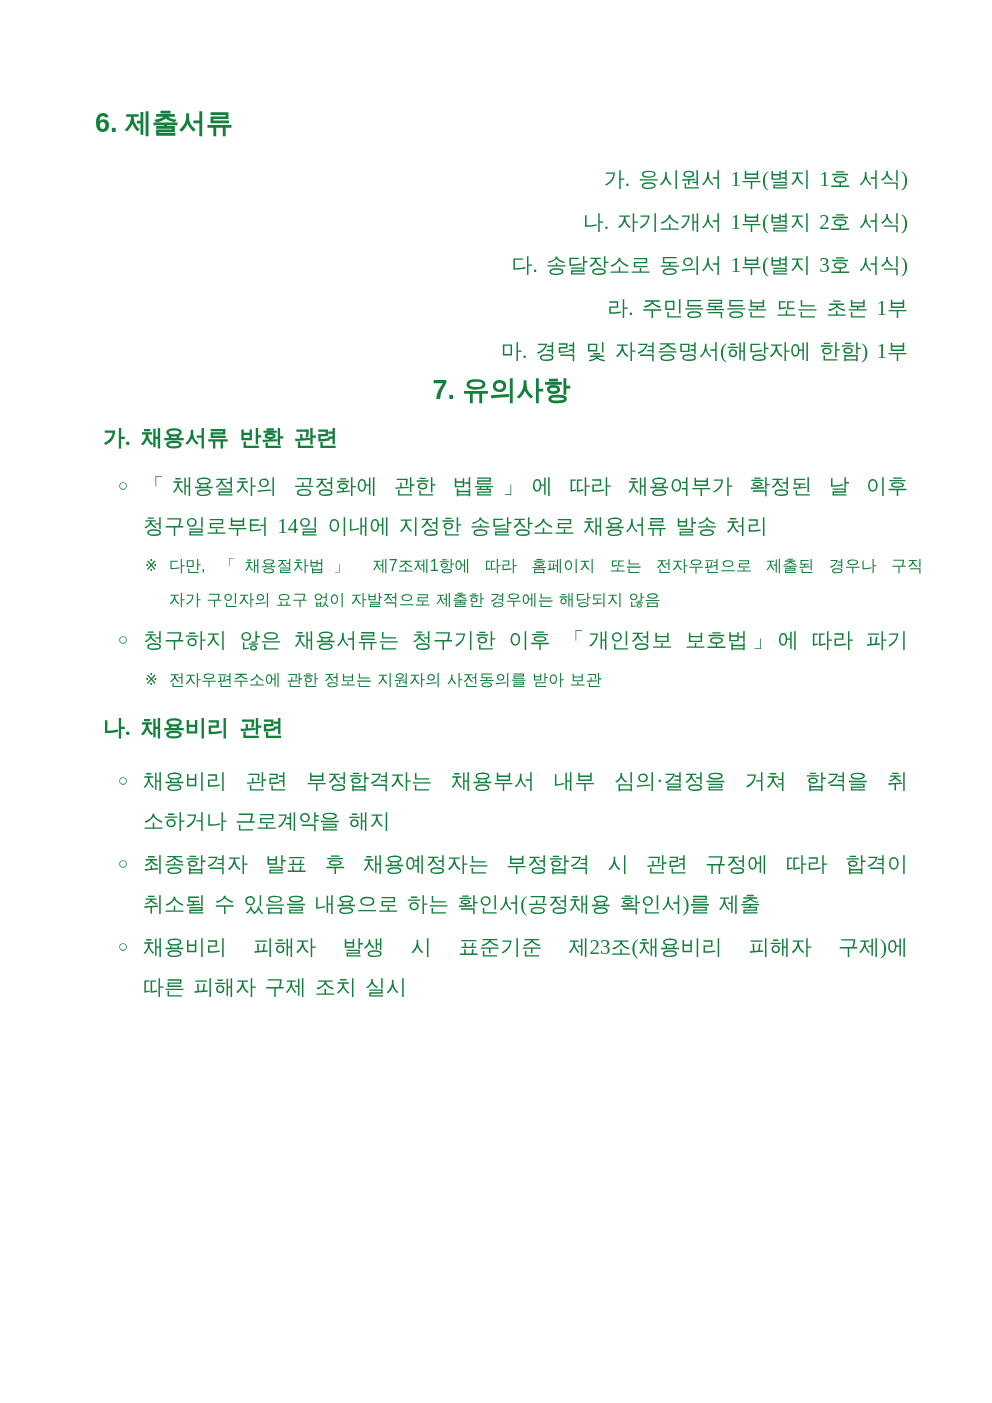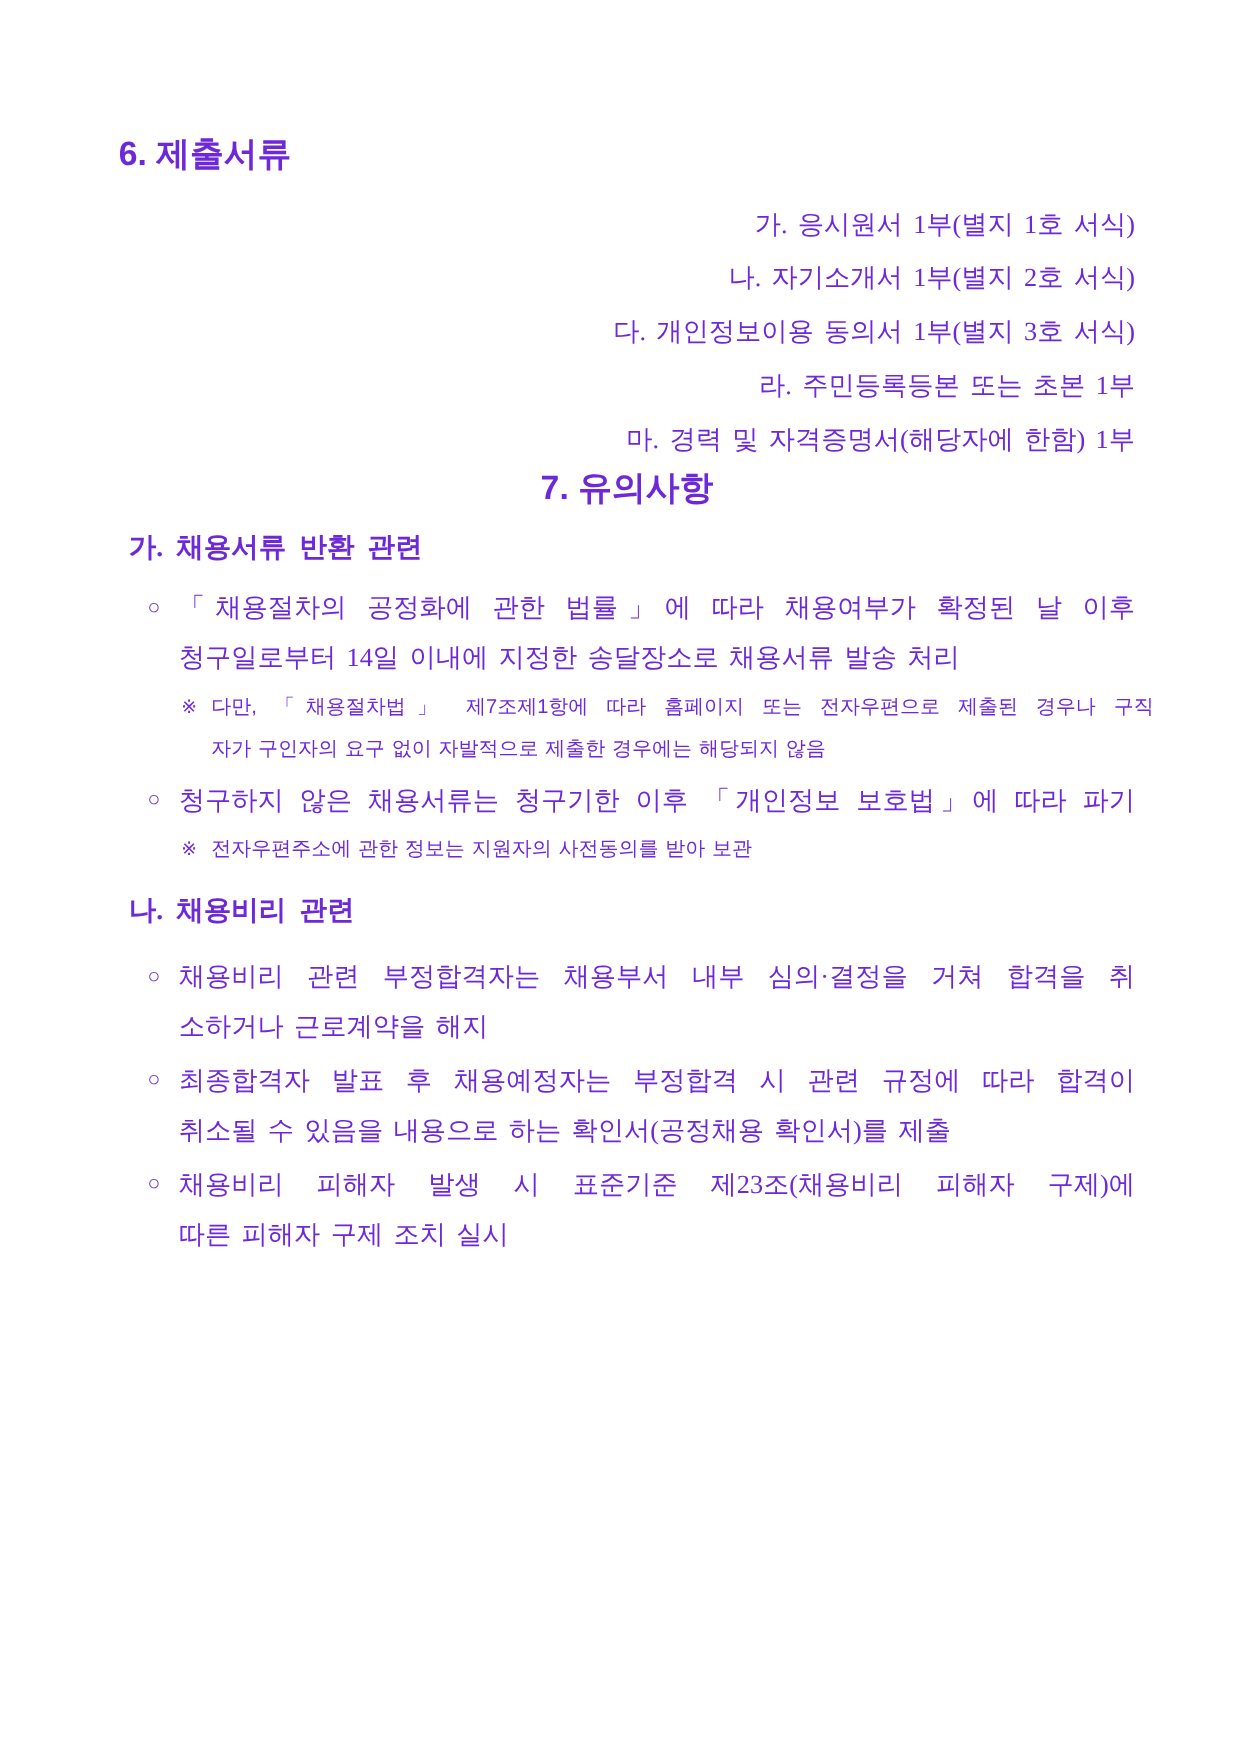--- a/index.html
+++ b/index.html
@@ -1,17 +1,17 @@
 <!DOCTYPE html>
 <html><head>
 <meta charset="utf-8">
 <style>
   html,body { margin:0; padding:0; background:#ffffff; }
   .page {
-    width:992px; height:1403px; background:#ffffff; color:#6d28d9;
+    width:992px; height:1403px; background:#ffffff; color:#15803d;
     position:relative; box-sizing:border-box;
     padding:106px 84px 0 95px;
     font-family:"Liberation Serif","DejaVu Serif",serif;
     overflow:hidden;
   }
   h2.sec {
     font-family:"Liberation Sans","DejaVu Sans",sans-serif;
     font-weight:800; font-size:27px; line-height:34px; margin:0;
   }
   .sec7 { margin-top:47px;text-align:center; }
@@ -57,21 +57,21 @@
 </head>
 <body>
 
 <div class="page">
 
   <section>
     <h2 class="sec">6. 제출서류</h2>
     <div class="doc-list">
       <div class="item">가. 응시원서 1부(별지 1호 서식)</div>
       <div class="item">나. 자기소개서 1부(별지 2호 서식)</div>
-      <div class="item">다. 개인정보이용 동의서 1부(별지 3호 서식)</div>
+      <div class="item">다. 송달장소로 동의서 1부(별지 3호 서식)</div>
       <div class="item">라. 주민등록등본 또는 초본 1부</div>
       <div class="item">마. 경력 및 자격증명서(해당자에 한함) 1부</div>
     </div>
   </section>
 
   <section>
     <h2 class="sec sec7">7. 유의사항</h2>
 
     <div>
       <h3 class="sub sub-a">가. 채용서류 반환 관련</h3>

